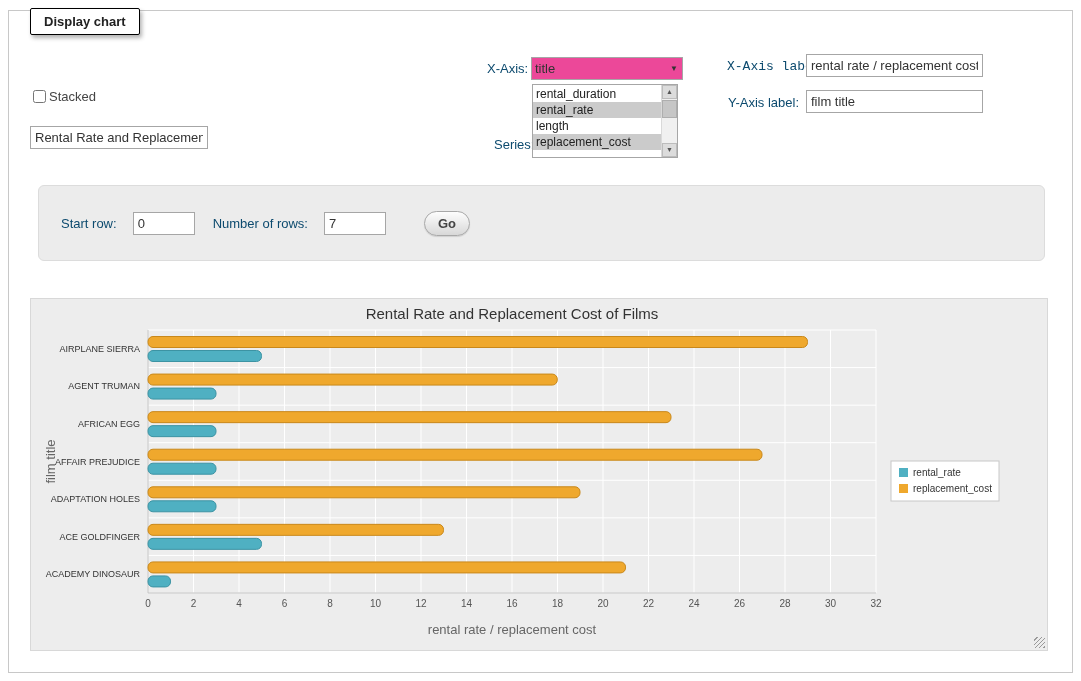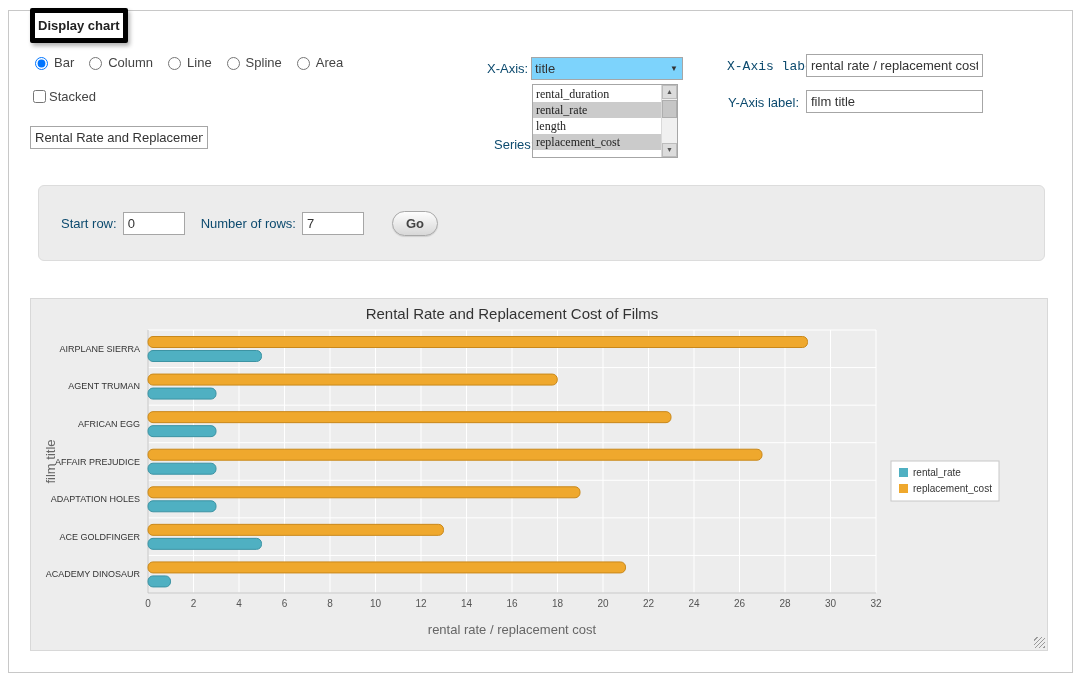--- a/index.html
+++ b/index.html
@@ -1,53 +1,53 @@
 <!DOCTYPE html>
 <html><head>
 <meta charset="utf-8">
 <style>
   html,body{margin:0;padding:0;background:#fff;width:1081px;height:681px;overflow:hidden;
     font-family:"Liberation Sans",sans-serif;font-size:13px;color:#333;}
   .fieldset{position:absolute;left:8px;top:10px;width:1063px;height:661px;border:1px solid #c8c8c8;}
-  .legend-tab{position:absolute;left:30px;top:8px;background:#fff;border:5px solid #000000;
-    padding:5px 3px;font-weight:bold;font-size:13px;color:#222;border-radius:2px;
+  .legend-tab{position:absolute;left:30px;top:8px;background:#fff;border:1px solid #000000;
+    padding:5px 13px;font-weight:bold;font-size:13px;color:#222;border-radius:2px;
     box-shadow:2px 3px 4px rgba(0,0,0,0.3);z-index:3;}
   .lbl{color:#0c4a6e;font-size:13px;white-space:nowrap;}
   .radios{position:absolute;left:21px;top:43px;display:flex;gap:10px;align-items:center;}
   .radios label{display:flex;align-items:center;gap:3px;font-size:13px;color:#444;cursor:default;}
   .stacked{position:absolute;left:20px;top:76px;display:flex;align-items:center;font-size:13px;color:#444;}
   .txt{border:1px solid #a6a6a6;height:23px;box-sizing:border-box;padding:2px 4px;
     font:13px "Liberation Sans",sans-serif;color:#333;background:#fff;}
   .title-input{position:absolute;left:21px;top:115px;width:178px;}
   .xaxis-lbl{position:absolute;left:478px;top:50px;}
   .select-wrap{position:absolute;left:522px;top:46px;width:152px;height:23px;}
-  .select-wrap select{width:100%;height:100%;border:1px solid #a6a6a6;background:#7dd3fc;border-radius:0;
+  .select-wrap select{width:100%;height:100%;border:1px solid #a6a6a6;background:#ec4899;border-radius:0;
     font:13px "Liberation Sans",sans-serif;color:#333;padding:1px 18px 1px 3px;
     appearance:none;-webkit-appearance:none;-moz-appearance:none;}
   .select-arrow{position:absolute;right:5px;top:7px;font-size:8px;color:#333;pointer-events:none;}
   .series-lbl{position:absolute;left:485px;top:126px;}
   .listbox{position:absolute;left:523px;top:73px;width:146px;height:74px;border:1px solid #a6a6a6;
     background:#fff;display:flex;box-sizing:border-box;}
   .lb-opts{flex:1;overflow:hidden;padding-top:1px;}
-  .lb-opt{font-size:12px;height:16px;line-height:16px;padding:0 3px;white-space:nowrap;color:#222;font-family:Liberation Serif, serif;}
+  .lb-opt{font-size:12px;height:16px;line-height:16px;padding:0 3px;white-space:nowrap;color:#222;}
   .lb-opt.sel{background:#cbcbcb;}
   .lb-scroll{width:15px;background:#f0f0f0;border-left:1px solid #d9d9d9;position:relative;}
   .lb-arrow{height:14px;background:#dcdcdc;border:1px solid #bcbcbc;box-sizing:border-box;
     font-size:7px;color:#555;text-align:center;line-height:12px;}
   .lb-arrow.down{position:absolute;bottom:0;left:0;right:0;}
   .lb-thumb{height:18px;background:#c6c6c6;border:1px solid #aeaeae;box-sizing:border-box;margin-top:1px;}
   .xlabel-lbl{position:absolute;left:718px;top:48px;font-family:Liberation Mono, monospace;}
   .x-input{position:absolute;left:797px;top:43px;width:177px;}
   .ylabel-lbl{position:absolute;left:719px;top:84px;}
   .y-input{position:absolute;left:797px;top:79px;width:177px;}
   .rows-panel{position:absolute;left:29px;top:174px;width:1007px;height:76px;background:#ececec;
     border:1px solid #dcdcdc;border-radius:6px;display:flex;align-items:center;padding-left:22px;
-    box-sizing:border-box;}
+    box-sizing:border-box;gap:10px;}
   .num-input{width:62px;margin-left:6px;}
-  .nr-lbl{margin-left:16px;}
+  .nr-lbl{margin-left:8px;}
   .go-btn{margin-left:28px;padding:4px 13px;border-radius:13px;border:1px solid #a8a8a8;
     background:linear-gradient(#fdfdfd,#d8d8d8);font:bold 13px "Liberation Sans",sans-serif;
     color:#444;box-shadow:0 1px 1px rgba(0,0,0,0.12);text-align:center;}
   .chart-panel{position:absolute;left:21px;top:287px;width:1016px;height:351px;background:#ededed;
     border:1px solid #d8d8d8;box-sizing:content-box;}
   .chart-panel svg{display:block;width:1016px;height:351px;font-family:"Liberation Sans",sans-serif;}
   .chart-title{font-size:15px;fill:#333;}
   .axis-title{font-size:13px;fill:#666;}
   .tick-label{font-size:10px;fill:#555;}
   .cat-label{font-size:9px;fill:#333;}
@@ -55,42 +55,20 @@
   .resize-grip{position:absolute;right:2px;bottom:2px;width:11px;height:11px;
     background:repeating-linear-gradient(135deg,transparent 0 2px,#9a9a9a 2px 3px);}
 </style>
 </head>
 <body>
 
 <div class="legend-tab">Display chart</div>
 
 <div class="fieldset">
 
-  <div class="radios">
-      <label>
-        <input type="radio" name="chartType" checked="" style="">
-        <span>Bar</span>
-      </label>
-      <label>
-        <input type="radio" name="chartType" style="">
-        <span>Column</span>
-      </label>
-      <label>
-        <input type="radio" name="chartType" style="">
-        <span>Line</span>
-      </label>
-      <label>
-        <input type="radio" name="chartType" style="">
-        <span>Spline</span>
-      </label>
-      <label>
-        <input type="radio" name="chartType" style="">
-        <span>Area</span>
-      </label>
-    </div>
 
   <label class="stacked">
     <input type="checkbox" style="">
     <span>Stacked</span>
   </label>
 
   <input class="txt title-input" value="Rental Rate and Replacement Cost of Films" style="">
 
   <span class="lbl xaxis-lbl">X-Axis:</span>
   <div class="select-wrap">

